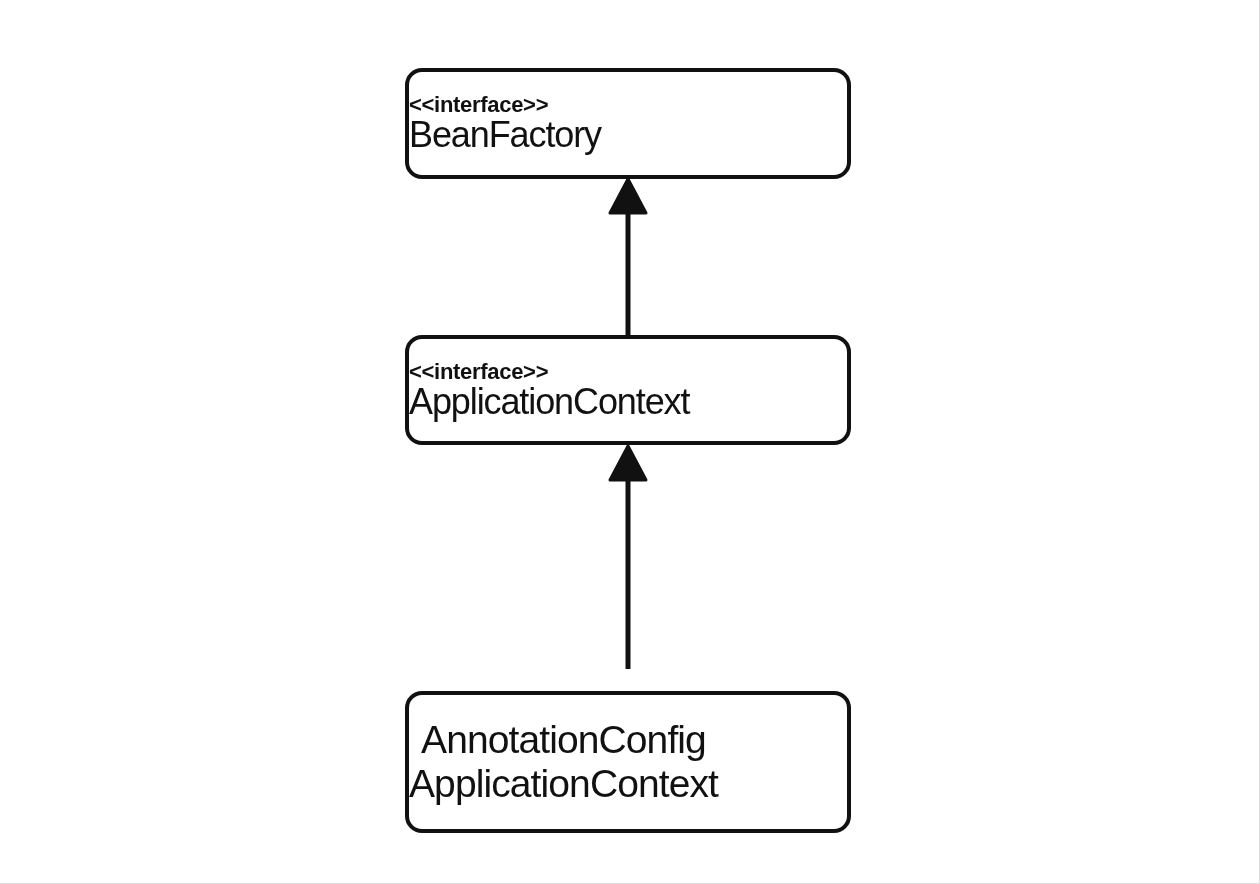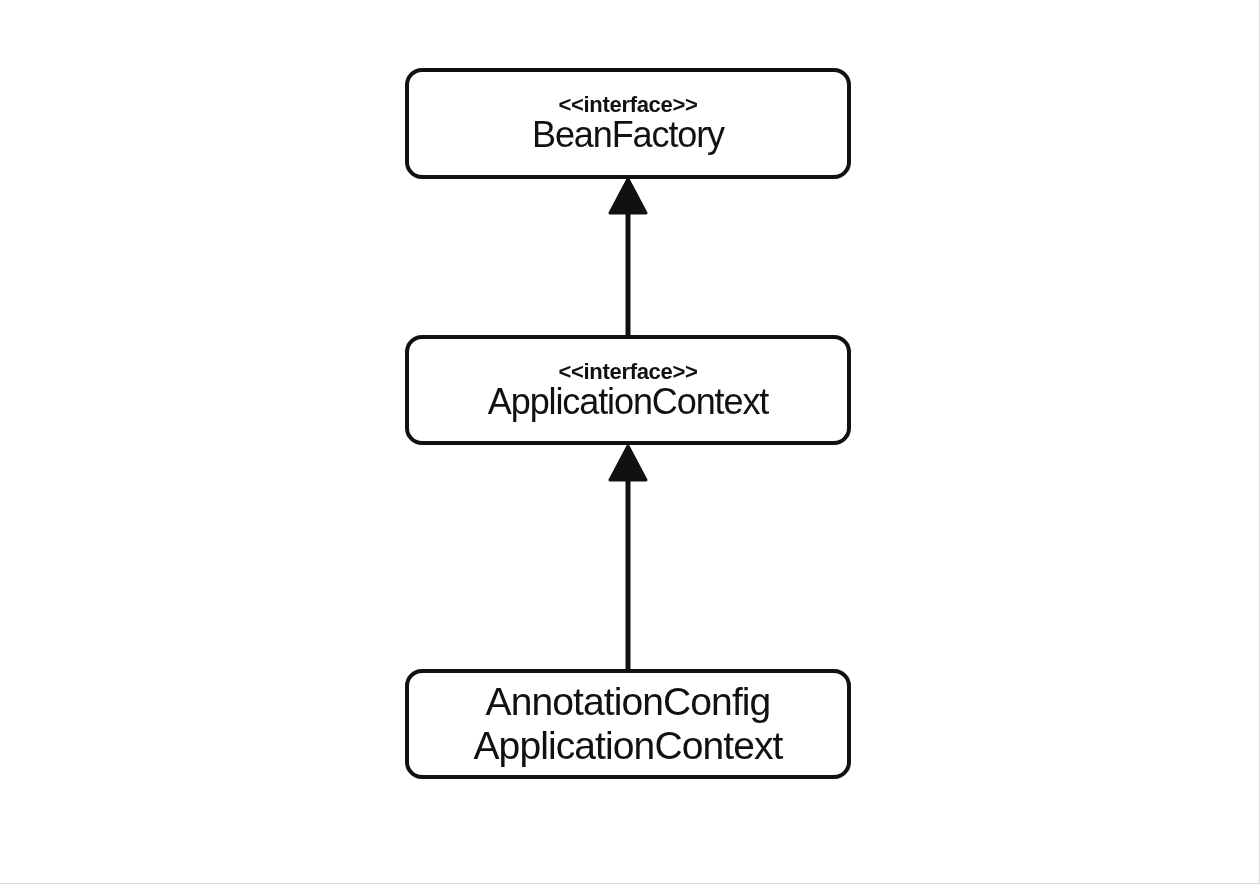--- a/index.html
+++ b/index.html
@@ -35,21 +35,21 @@
 
   
   .node {
     position: absolute;
     box-sizing: border-box;
     background: #ffffff;
     border: 4px solid #111111;
     border-radius: 17px;
     display: flex;
     flex-direction: column;
-    align-items: center;
+    align-items: flex-start;
     justify-content: center;
     text-align: center;
     color: #111111;
     z-index: 2;
   }
 
   .stereotype {
     font-size: 22px;
     font-weight: bold;
     line-height: 1.05;
@@ -85,23 +85,23 @@
 
   #node-applicationcontext {
     left: 405px;
     top: 335px;
     width: 446px;
     height: 110px;
   }
 
   #node-annotationconfigapplicationcontext {
     left: 405px;
-    top: 669px;
+    top: 691px;
     width: 446px;
-    height: 110px;
+    height: 142px;
   }
 </style>
 </head>
 <body>
 
 <div id="canvas">
 
   <svg id="connectors" viewBox="0 0 1260 884" width="1260" height="884" aria-hidden="true">
 
     <g>

